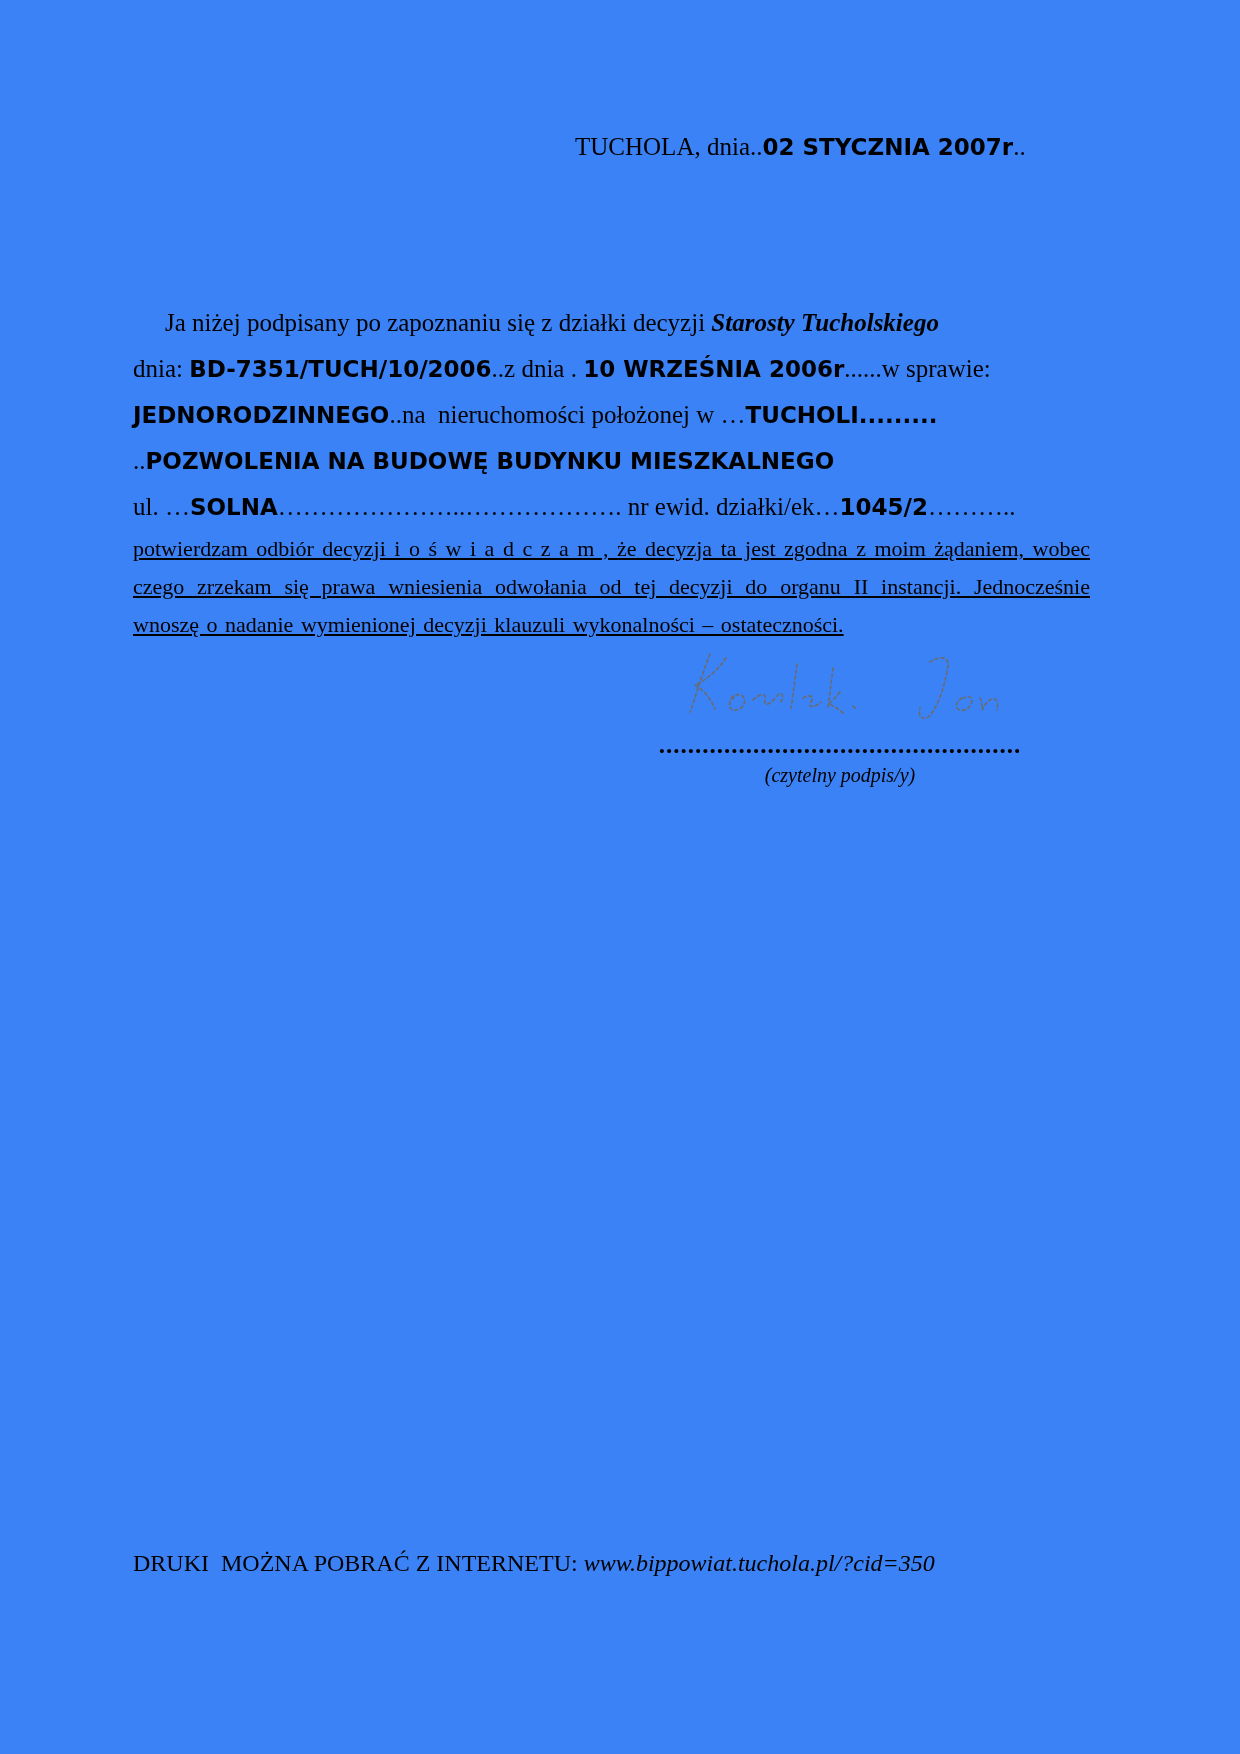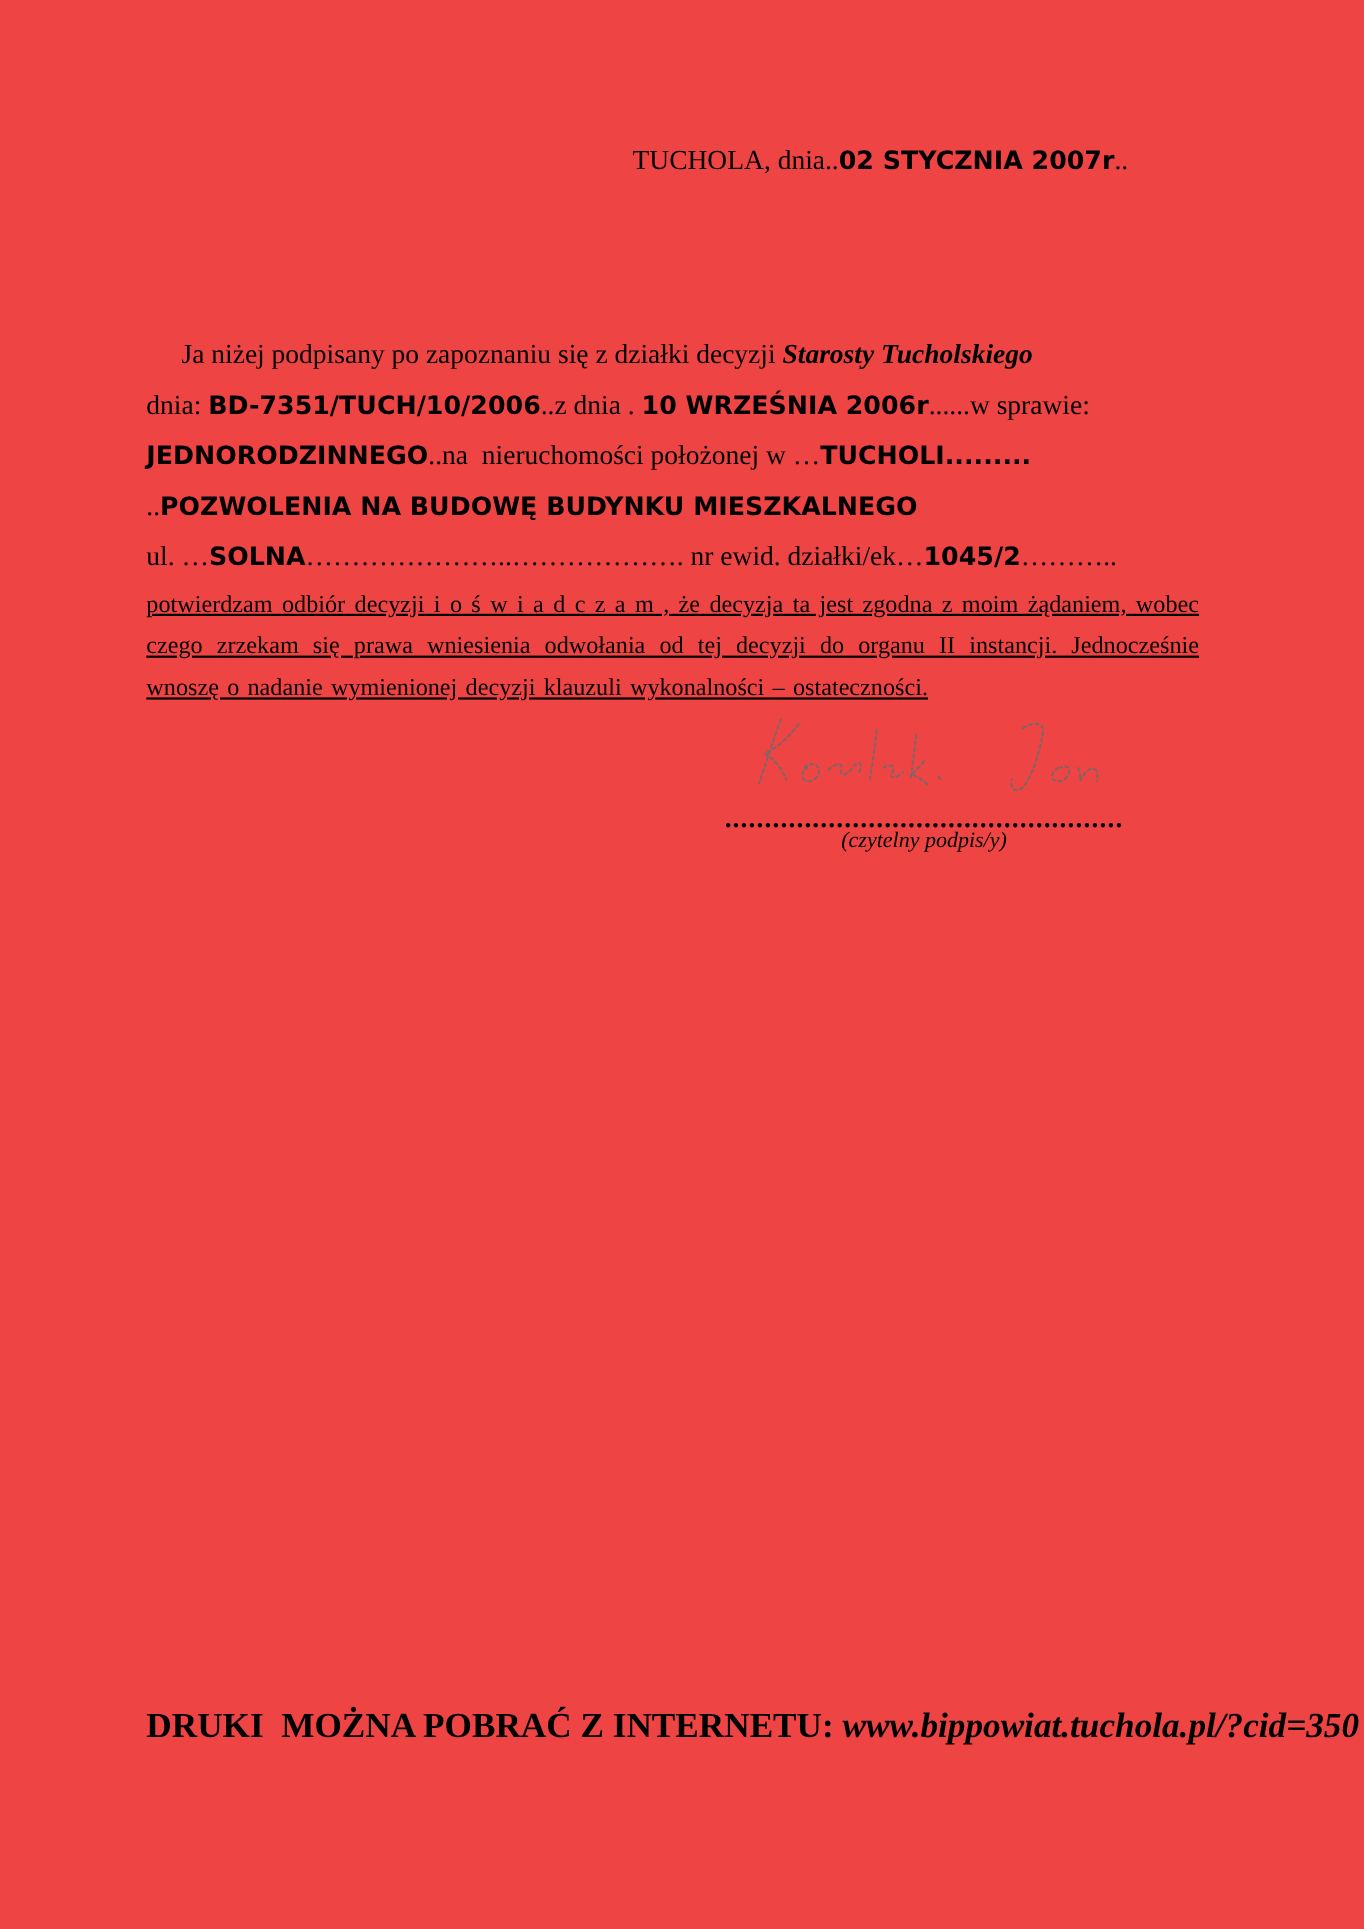--- a/index.html
+++ b/index.html
@@ -1,20 +1,20 @@
 <!DOCTYPE html>
 <html lang="pl"><head>
 <meta charset="utf-8">
 <style>
   html, body { margin: 0; padding: 0; background: #ffffff; }
   .page {
     position: relative;
     width: 1240px;
     height: 1754px;
-    background: #ef4444;
+    background: #3b82f6;
     color: #000000;
     font-family: "Liberation Serif", serif;
     overflow: hidden;
   }
   
   .serif { font-family: "Liberation Serif", serif; font-size: 25px; }
   
   .bs {
     font-family: "DejaVu Sans", sans-serif;
     font-weight: bold;
@@ -71,28 +71,28 @@
     font-size: 25px;
     font-weight: bold;
     letter-spacing: 1px;
     line-height: 16px;
     white-space: nowrap;
     overflow: hidden;
   }
   .signature-caption {
     font-size: 20px;
     font-style: italic;
-    margin-top: 0;
+    margin-top: 11px;
   }
   .footer {
     position: absolute;
     left: 133px;
     top: 1550px;
-    font-size: 32px;
-    font-weight: bold;
+    font-size: 24px;
+    font-weight: normal;
     white-space: pre;
   }
   .footer-url { font-style: italic; }
 </style>
 </head>
 <body>
 
 <div class="page">
 
   <div class="date-line serif"><span>TUCHOLA, dnia..</span><span class="bs">02 STYCZNIA 2007r</span><span>..</span></div>

